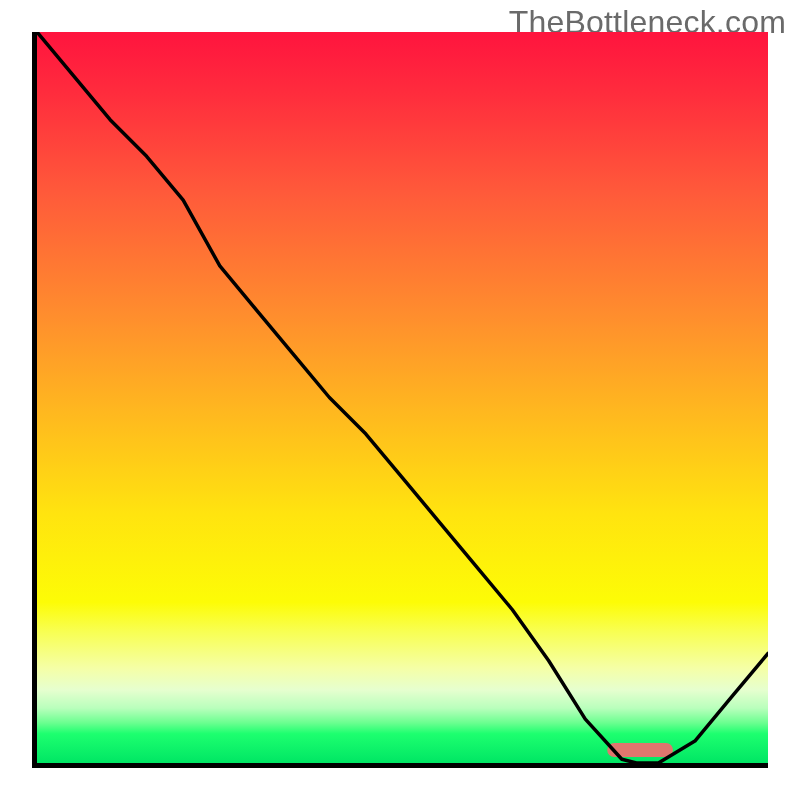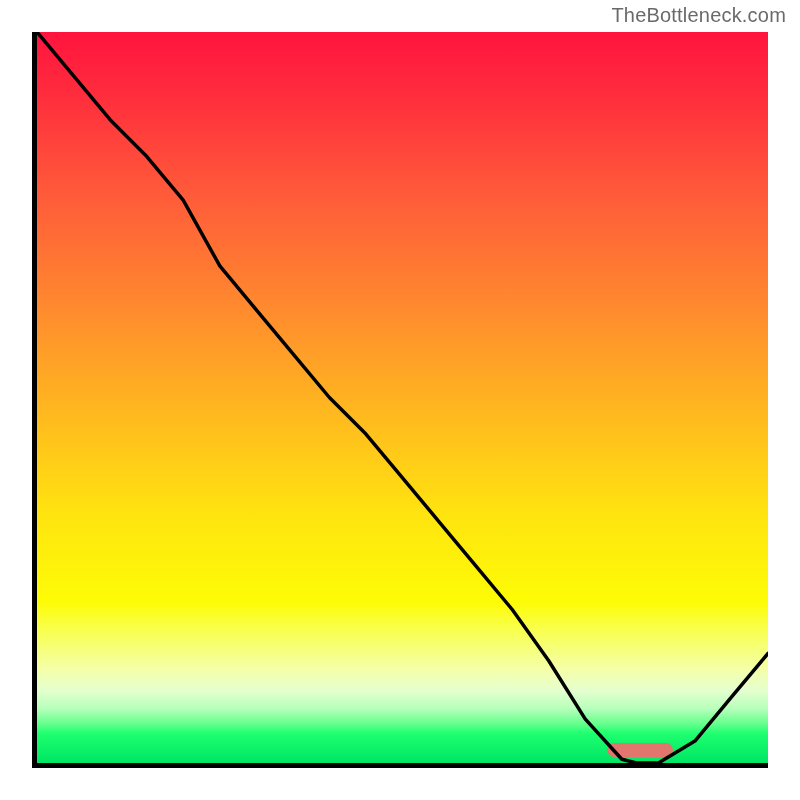--- a/index.html
+++ b/index.html
@@ -7,21 +7,21 @@
     width: 800px;
     height: 800px;
     background: #ffffff;
     position: relative;
     font-family: Arial, Helvetica, sans-serif;
   }
   .watermark {
     position: absolute;
     top: 4px;
     right: 14px;
-    font-size: 20px;
+    font-size: 32px;
     font-weight: 500;
     color: #6a6a6a;
     letter-spacing: 0.2px;
   }
   .plot-frame {
     position: absolute;
     top: 32px;
     left: 32px;
     width: 736px;
     height: 736px;

